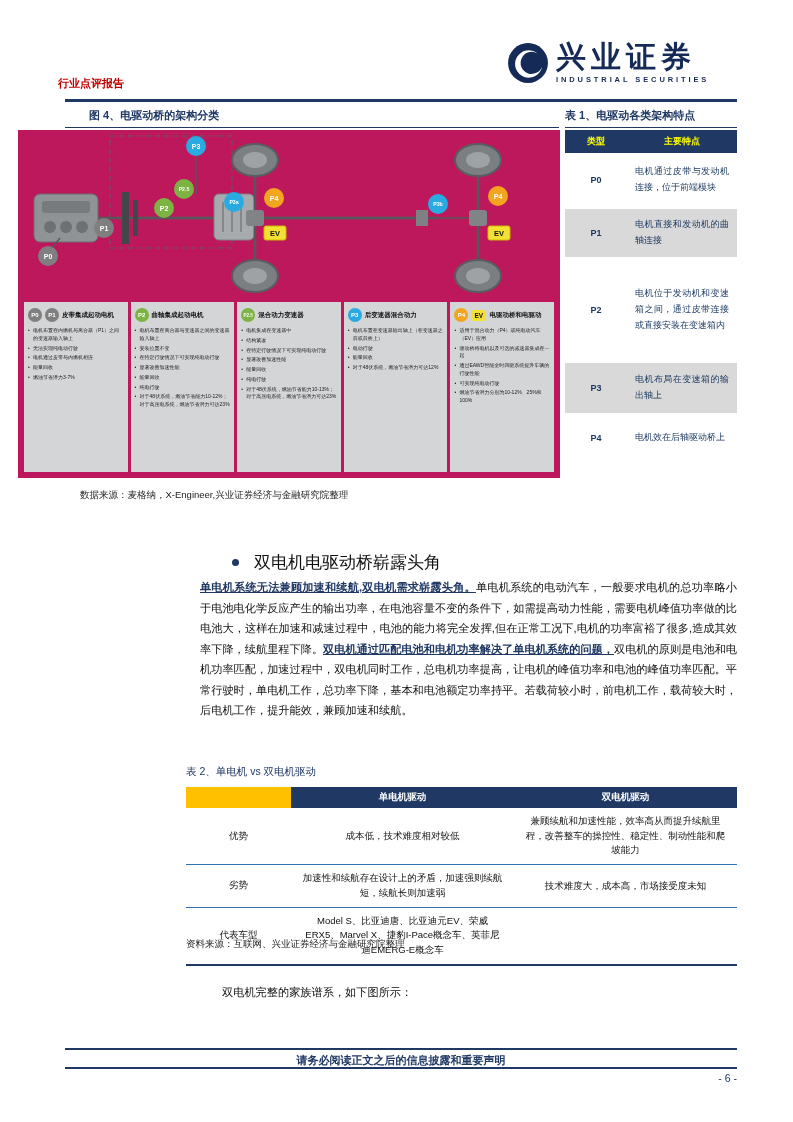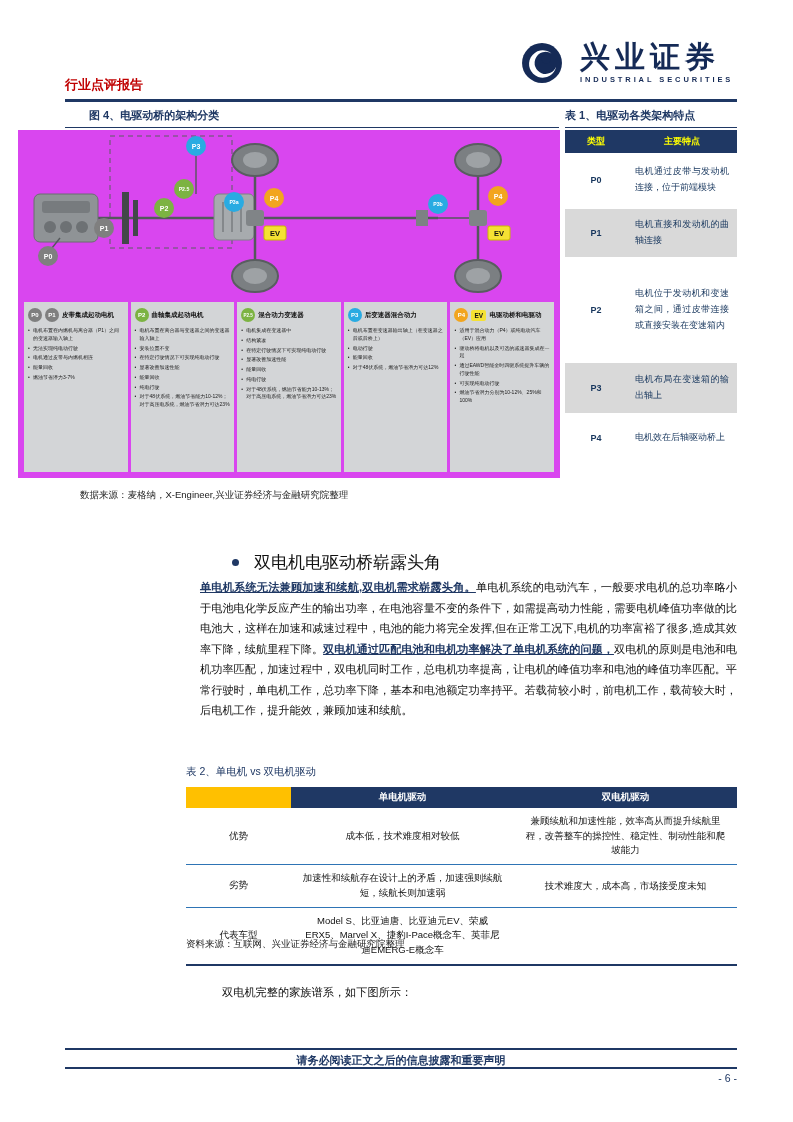--- a/index.html
+++ b/index.html
@@ -4,40 +4,40 @@
 <style>
   * { margin:0; padding:0; box-sizing:border-box; }
   html,body { background:#fff; }
   body {
     width:793px; height:1122px; position:relative; overflow:hidden;
     font-family:"Liberation Sans","DejaVu Sans",sans-serif; color:#111;
   }
   .abs { position:absolute; }
 
   
-  .report-type { left:65px; top:76px; font-size:13px; font-weight:bold; color:#C00000; }
-  .logo { left:521px; top:42px; display:flex; align-items:center; gap:17px; }
+  .report-type { left:58px; top:76px; font-size:11px; font-weight:bold; color:#C00000; }
+  .logo { left:507px; top:42px; display:flex; align-items:center; gap:7px; }
   .logo-mark { width:42px; height:42px; }
   .logo-cn {
     font-family:"DejaVu Serif","Liberation Serif",serif;
     font-size:30px; font-weight:bold; color:#152A56; letter-spacing:5px; line-height:1;
   }
   .logo-en { font-size:7.5px; letter-spacing:2.9px; color:#152A56; margin-top:3px; font-weight:bold; }
   .header-rule { left:65px; top:99px; width:672px; height:2.5px; background:#1F3864; }
 
   
   .col-title {
     font-size:11px; font-weight:bold; color:#1F3864;
     padding-bottom:4px; border-bottom:1.2px solid #1F3864;
   }
   .fig-title { left:65px; top:108px; width:494px;padding-left:24px; }
   .tbl1-title { left:565px; top:108px; width:172px; }
 
   
-  .figure { left:18px; top:130px; width:542px; height:348px; background:#d946ef; }
+  .figure { left:18px; top:130px; width:542px; height:348px; background:#be185d; }
   .diagram { position:absolute; left:0; top:0; width:542px; height:168px; display:block; }
   .dash { fill:none; stroke:#5a5e61; stroke-width:1; stroke-dasharray:5 4; }
   .shaft { stroke:#54585b; stroke-width:2.5; }
   .thin { stroke:#54585b; stroke-width:1.4; }
   .engine { fill:#8f9396; stroke:#6a6d70; }
   .gearbox { fill:#a7abae; stroke:#7d8184; }
   .btx { fill:#fff; font-size:7px; font-weight:bold; text-anchor:middle; font-family:"Liberation Sans",sans-serif; }
   .btx.small { font-size:5.2px; }
   .evtx { fill:#111; font-size:7.5px; font-weight:bold; text-anchor:middle; font-family:"Liberation Sans",sans-serif; }
 

